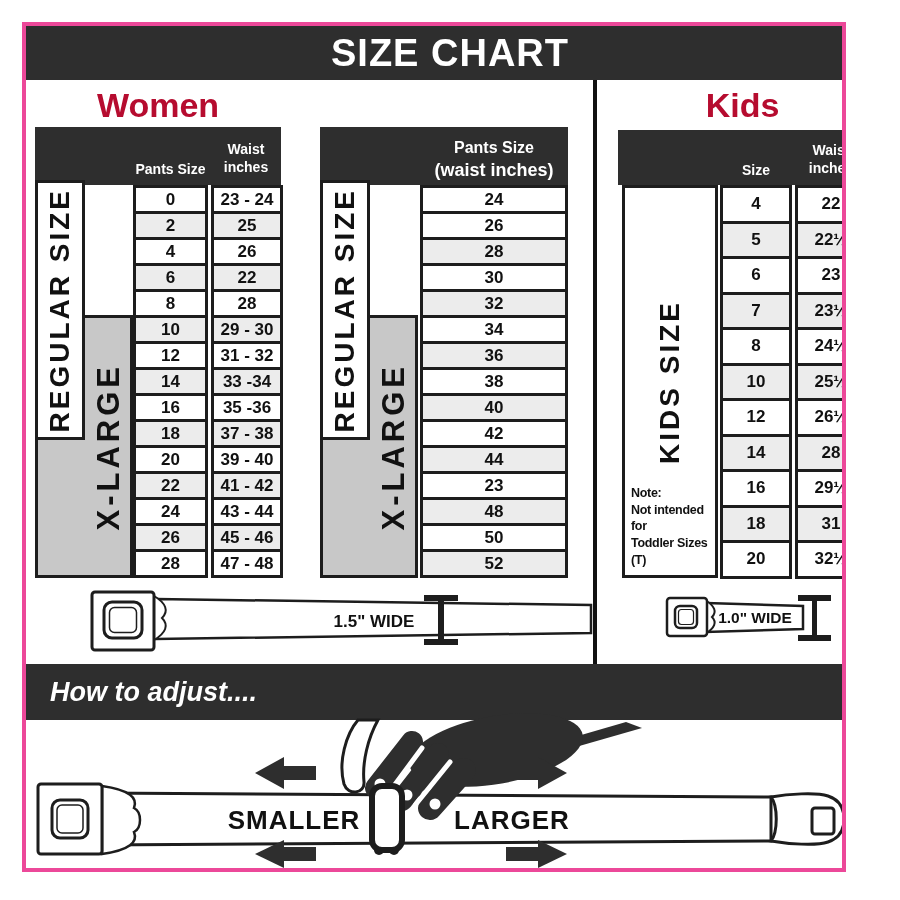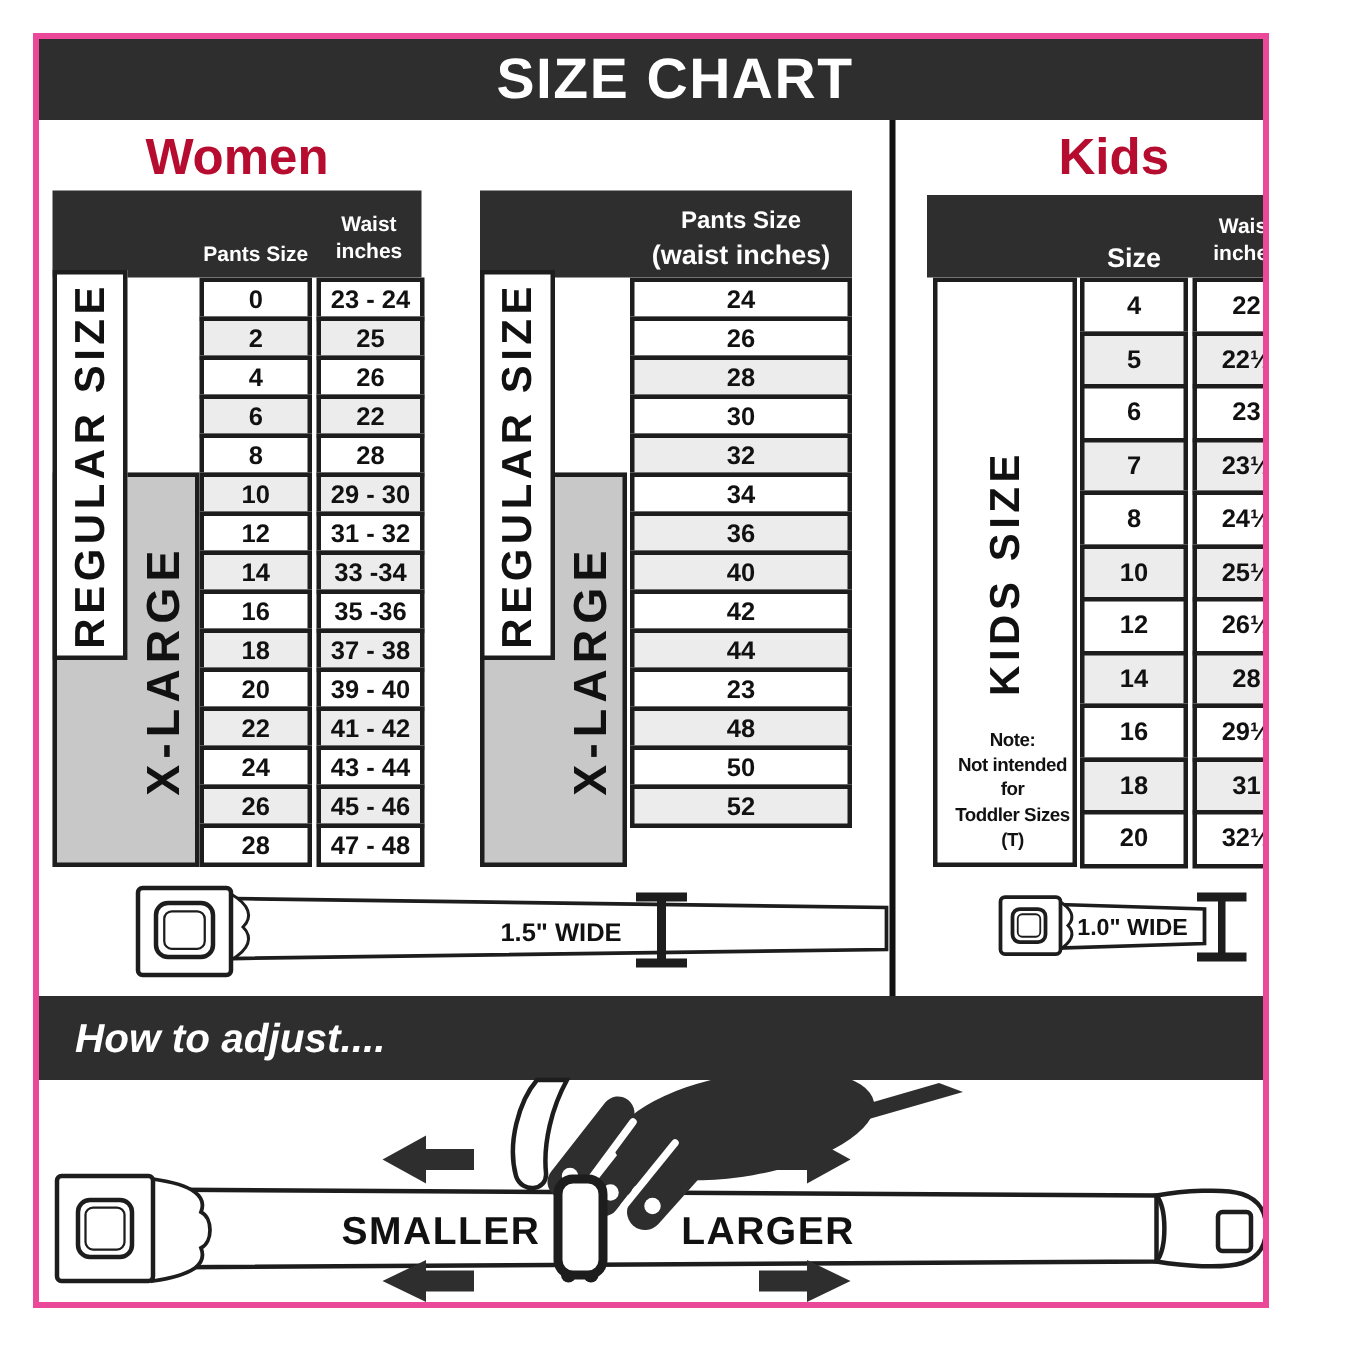--- a/index.html
+++ b/index.html
@@ -38,21 +38,21 @@
   .c-full{width:148px;}
   .kcol .c1{width:72px;}
   .sidebox{position:absolute;background:#fff;border:3px solid #1d1d1d;box-sizing:border-box;
     display:flex;align-items:center;justify-content:center;}
   .graybox{position:absolute;background:#c8c8c8;border:3px solid #1d1d1d;box-sizing:border-box;}
   .vband{position:absolute;display:flex;align-items:center;justify-content:center;}
   .vlabel{writing-mode:vertical-rl;transform:rotate(180deg);font-weight:bold;color:#111;white-space:nowrap;}
   .vl-reg{font-size:28px;letter-spacing:3px;}
   .vl-xl{font-size:31px;letter-spacing:4px;}
   .vl-kids{font-size:28px;letter-spacing:3px;}
-  .note{position:absolute;left:6px;bottom:6px;width:88px;text-align:center;
+  .note{position:absolute;left:6px;bottom:6px;width:88px;text-align:left;
     font-size:12.5px;font-weight:bold;color:#111;line-height:1.35;letter-spacing:-0.3px;}
   .z2{z-index:2;}.z3{z-index:3;}.z4{z-index:4;}
   svg{position:absolute;overflow:visible;}
   svg text{font-family:"Liberation Sans", sans-serif;font-weight:bold;fill:#111;}
 </style>
 </head>
 <body>
 
 <div class="sheet">
 
@@ -170,20 +170,23 @@
       </div>
       <div class="trow shaded">
         <div class="cell c-full">32</div>
       </div>
       <div class="trow">
         <div class="cell c-full">34</div>
       </div>
       <div class="trow shaded">
         <div class="cell c-full">36</div>
       </div>
+      <div class="trow">
+        <div class="cell c-full">38</div>
+      </div>
       <div class="trow shaded">
         <div class="cell c-full">40</div>
       </div>
       <div class="trow">
         <div class="cell c-full">42</div>
       </div>
       <div class="trow shaded">
         <div class="cell c-full">44</div>
       </div>
       <div class="trow">
@@ -194,21 +197,21 @@
       </div>
       <div class="trow">
         <div class="cell c-full">50</div>
       </div>
       <div class="trow shaded">
         <div class="cell c-full">52</div>
       </div>
     </div>
 
   <div class="thead" style="left:592px;top:104px;height:55px;width:249px;">
-    <div class="thead-lbl" style="left:102px;top:31px;width:72px;font-size:18px;">Size</div>
+    <div class="thead-lbl" style="left:102px;top:31px;width:72px;font-size:14px;">Size</div>
     <div class="thead-lbl" style="left:177px;top:11px;width:72px;font-size:14px;">
       <div>Waist</div>
       <div>inches</div>
     </div>
   </div>
   <div class="sidebox" style="left:596px;top:159px;width:96px;height:393px;">
     <div class="vlabel vl-kids">KIDS SIZE</div>
     <div class="note">
       <div>Note:</div>
       <div>Not intended for</div>

